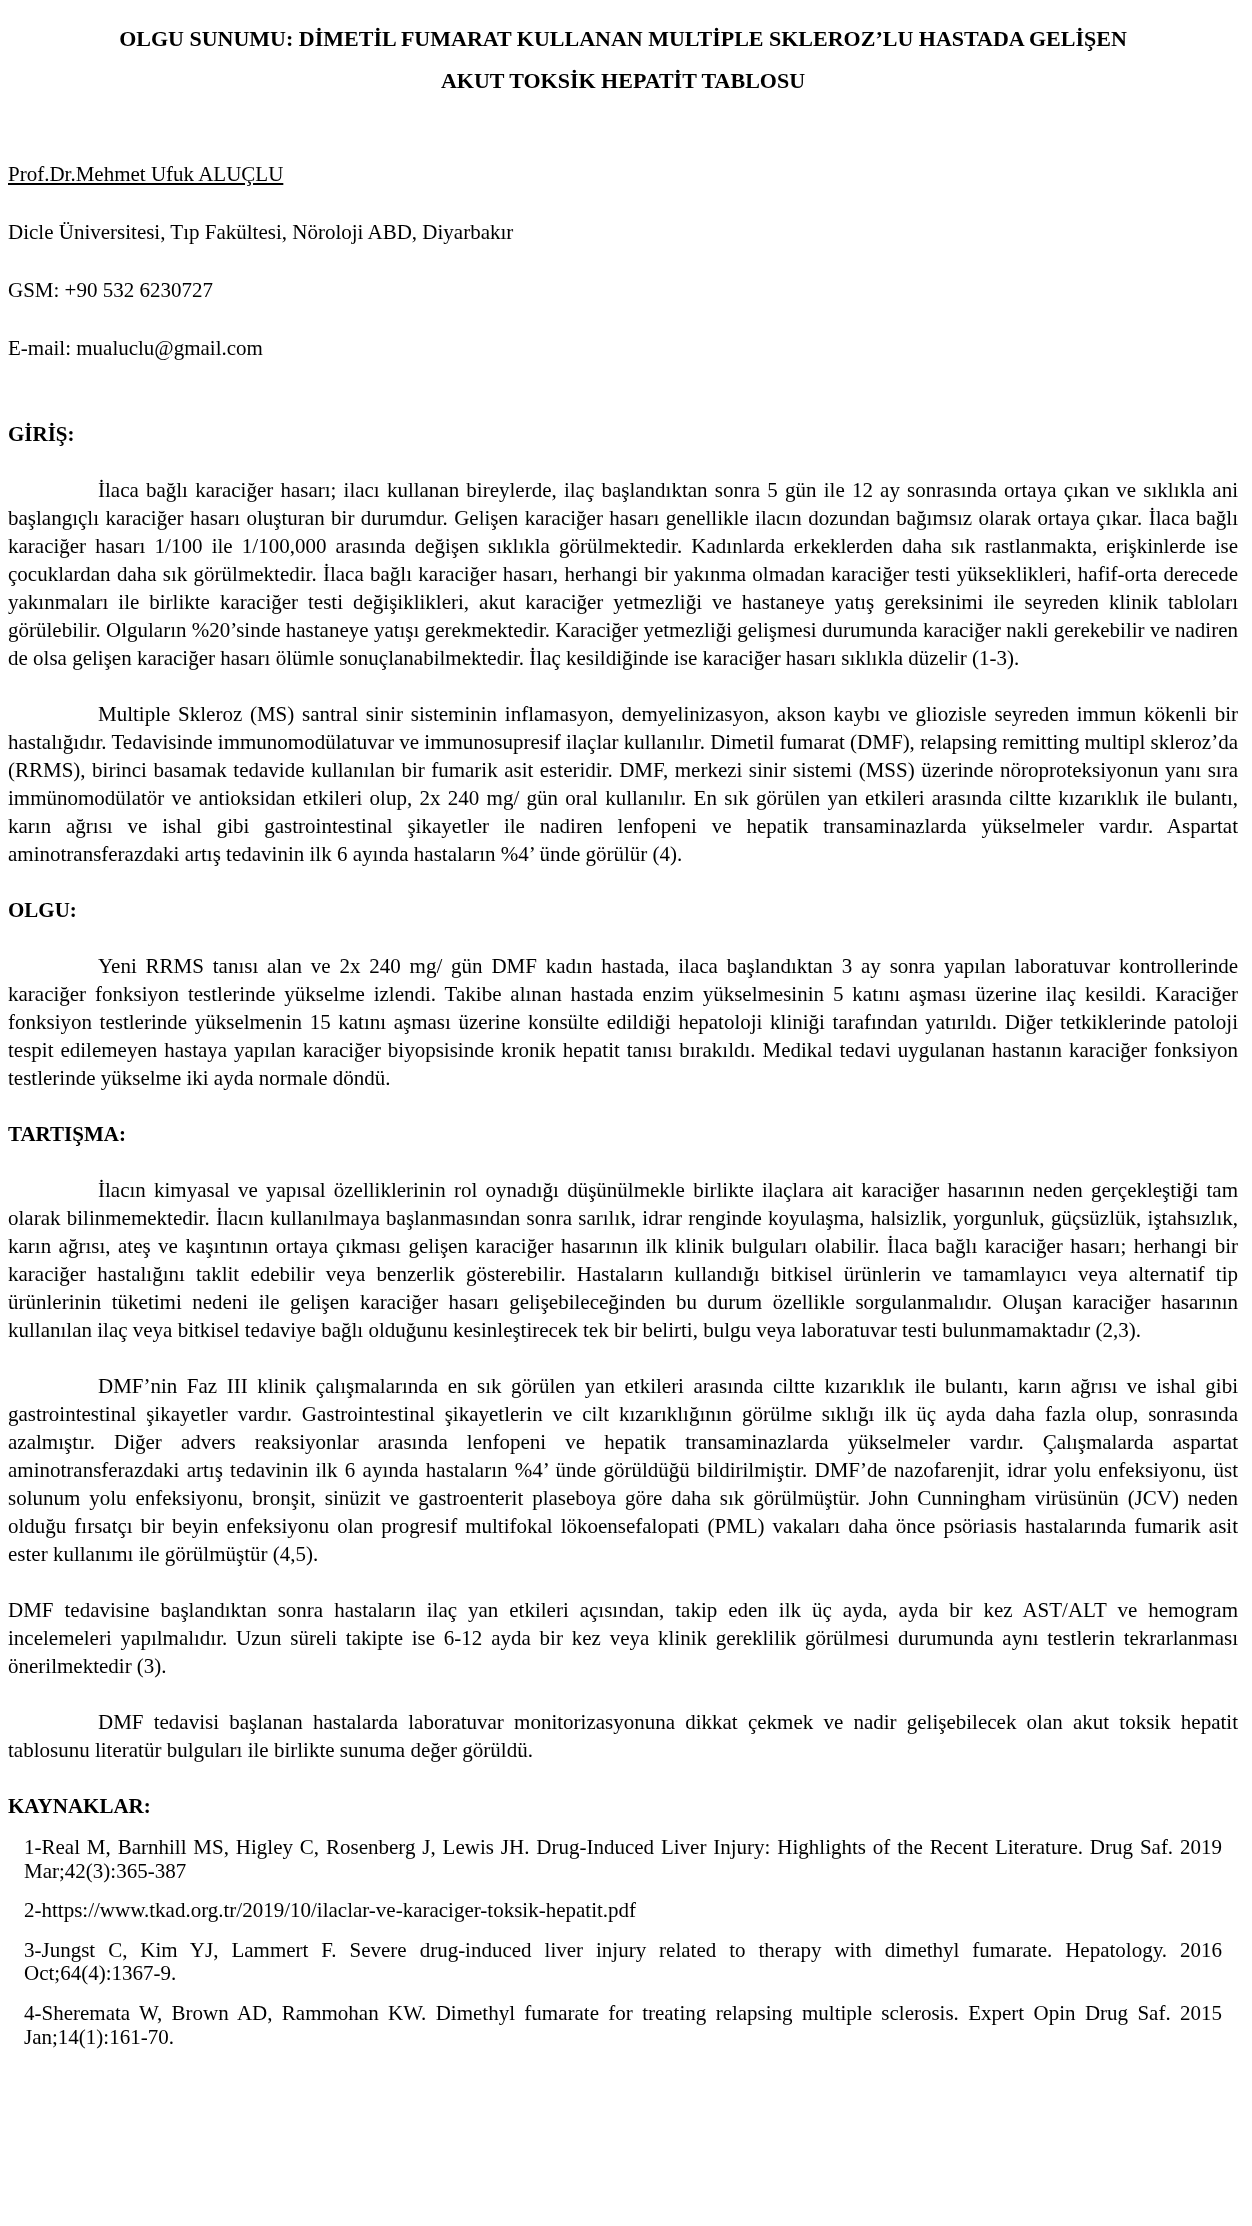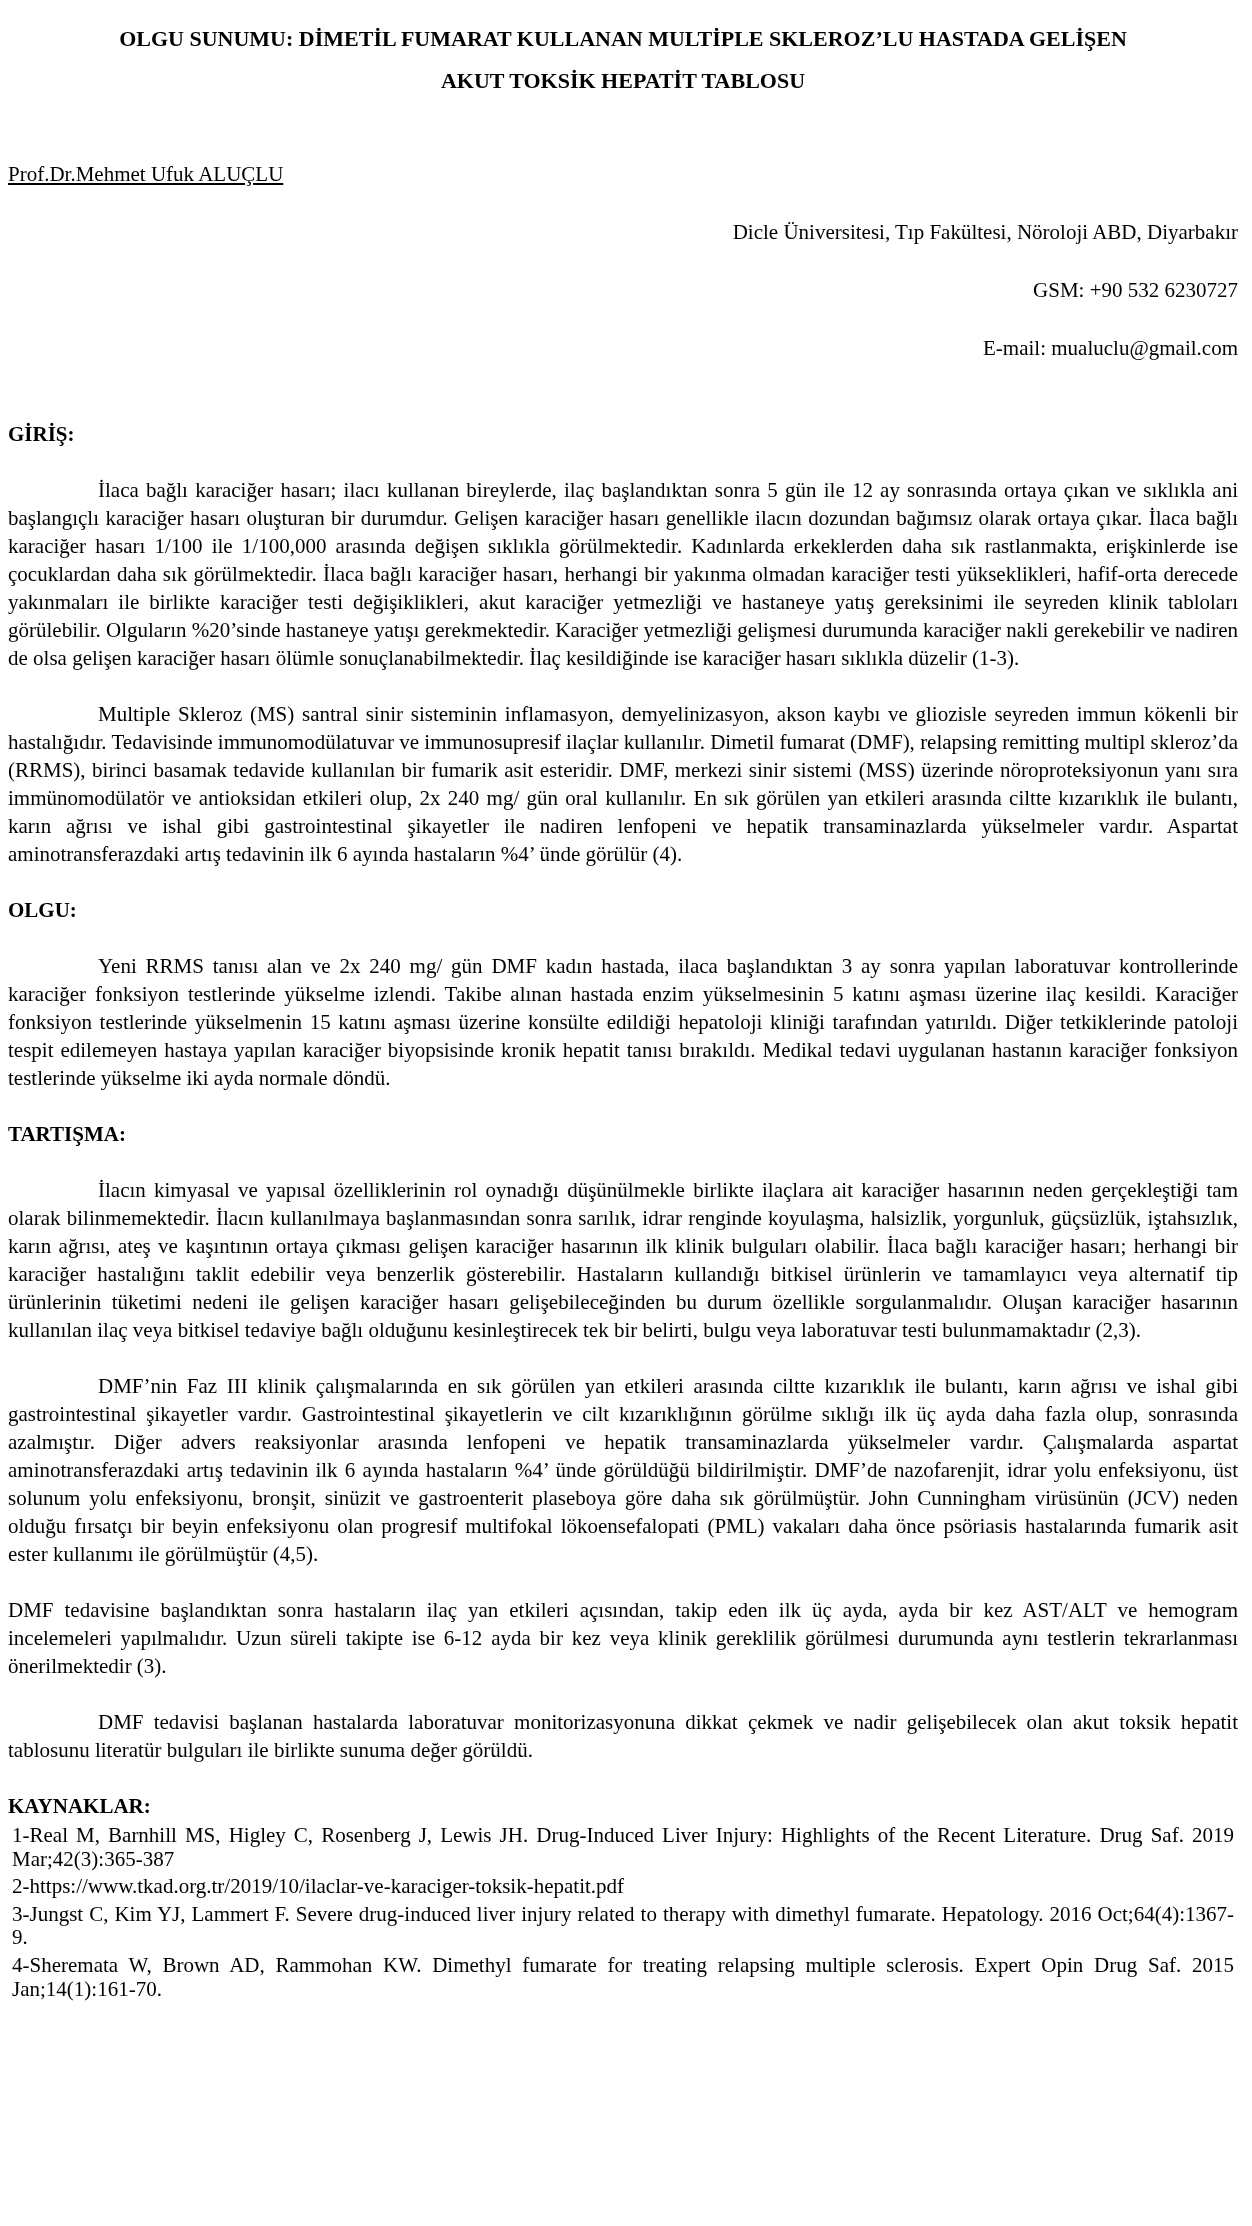--- a/index.html
+++ b/index.html
@@ -16,39 +16,39 @@
     line-height:28px;
   }
   .title {
     font-size:22px;
     font-weight:bold;
     text-align:center;
     line-height:42px;
     margin:4px 0 58px 0;
   }
   .title .tline { display:block; }
-  .meta-line { margin:0 0 30px 0;text-align:right; }
+  .meta-line { margin:0 0 30px 0; }
   .author-line { margin:0 0 30px 0; }
   .author-underline { text-decoration:underline; }
   .email-line { margin:0 0 58px 0; }
   .sec-heading {
     font-size:21px;
     font-weight:bold;
     margin:0 0 28px 0;
   }
   .sonuc-heading { margin-left:12px; }
   .para {
     margin:0 0 28px 0;
     text-align:justify;
     text-indent:90px;
   }
   .para.noindent { text-indent:0; }
   .refs-heading { margin:28px 0 2px 0; }
   .ref {
-    margin:4px;
+    margin:16px;
     line-height:23.6px;
     text-align:justify;
   }
 </style>
 </head>
 <body>
 
 <div class="page">
 
   <h1 class="title">

